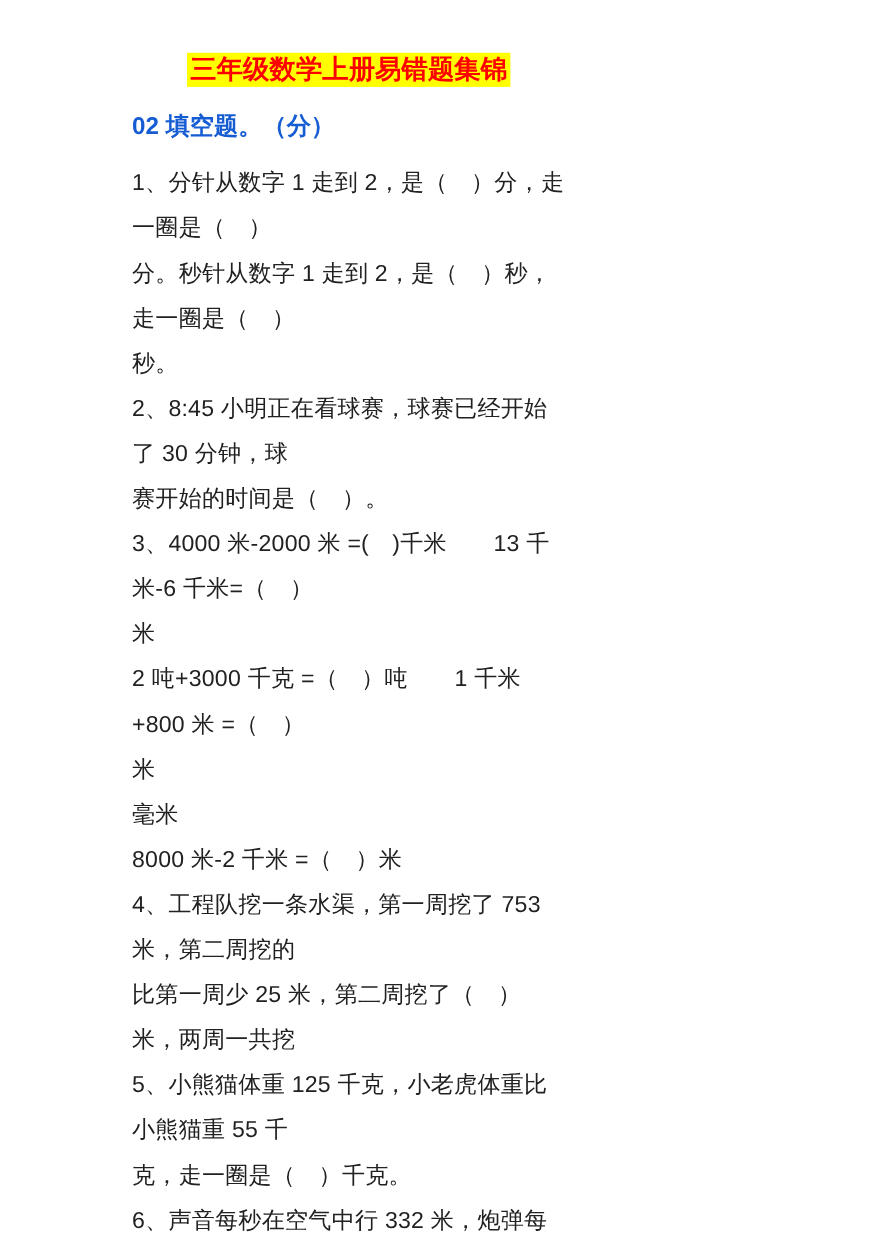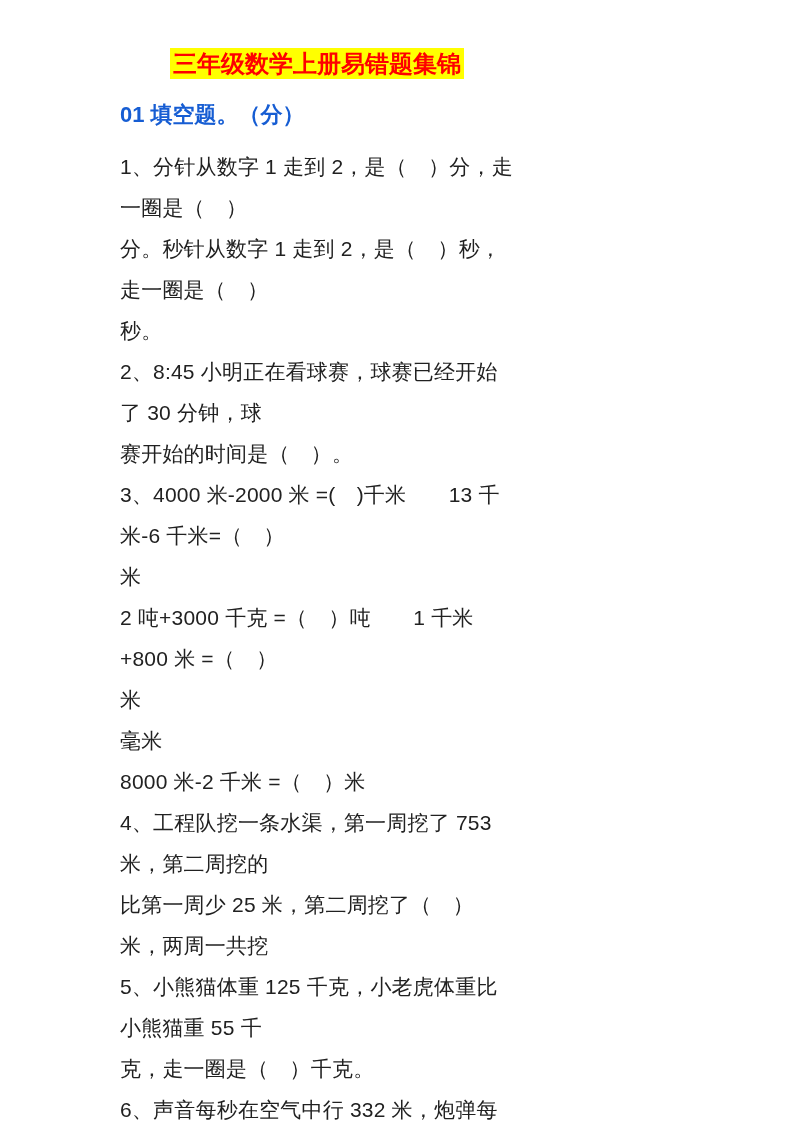--- a/index.html
+++ b/index.html
@@ -51,21 +51,21 @@
   }
 </style>
 </head>
 <body>
 
 <div class="page">
   <div class="title-wrap">
     <span class="doc-title">三年级数学上册易错题集锦</span>
   </div>
 
-  <h2 class="section-heading">01 填空题。（分）</h2>
+  <h2 class="section-heading">02 填空题。（分）</h2>
 
   <div class="questions">
     <div class="qline">1、分针从数字 1 走到 2，是（　）分，走一圈是（　）</div>
     <div class="qline">分。秒针从数字 1 走到 2，是（　）秒，走一圈是（　）</div>
     <div class="qline">秒。</div>
 
     <div class="qline">2、8:45 小明正在看球赛，球赛已经开始了 30 分钟，球</div>
     <div class="qline">赛开始的时间是（　）。</div>
 
     <div class="qline">3、4000 米-2000 米 =(　)千米　　13 千米-6 千米=（　）</div>

